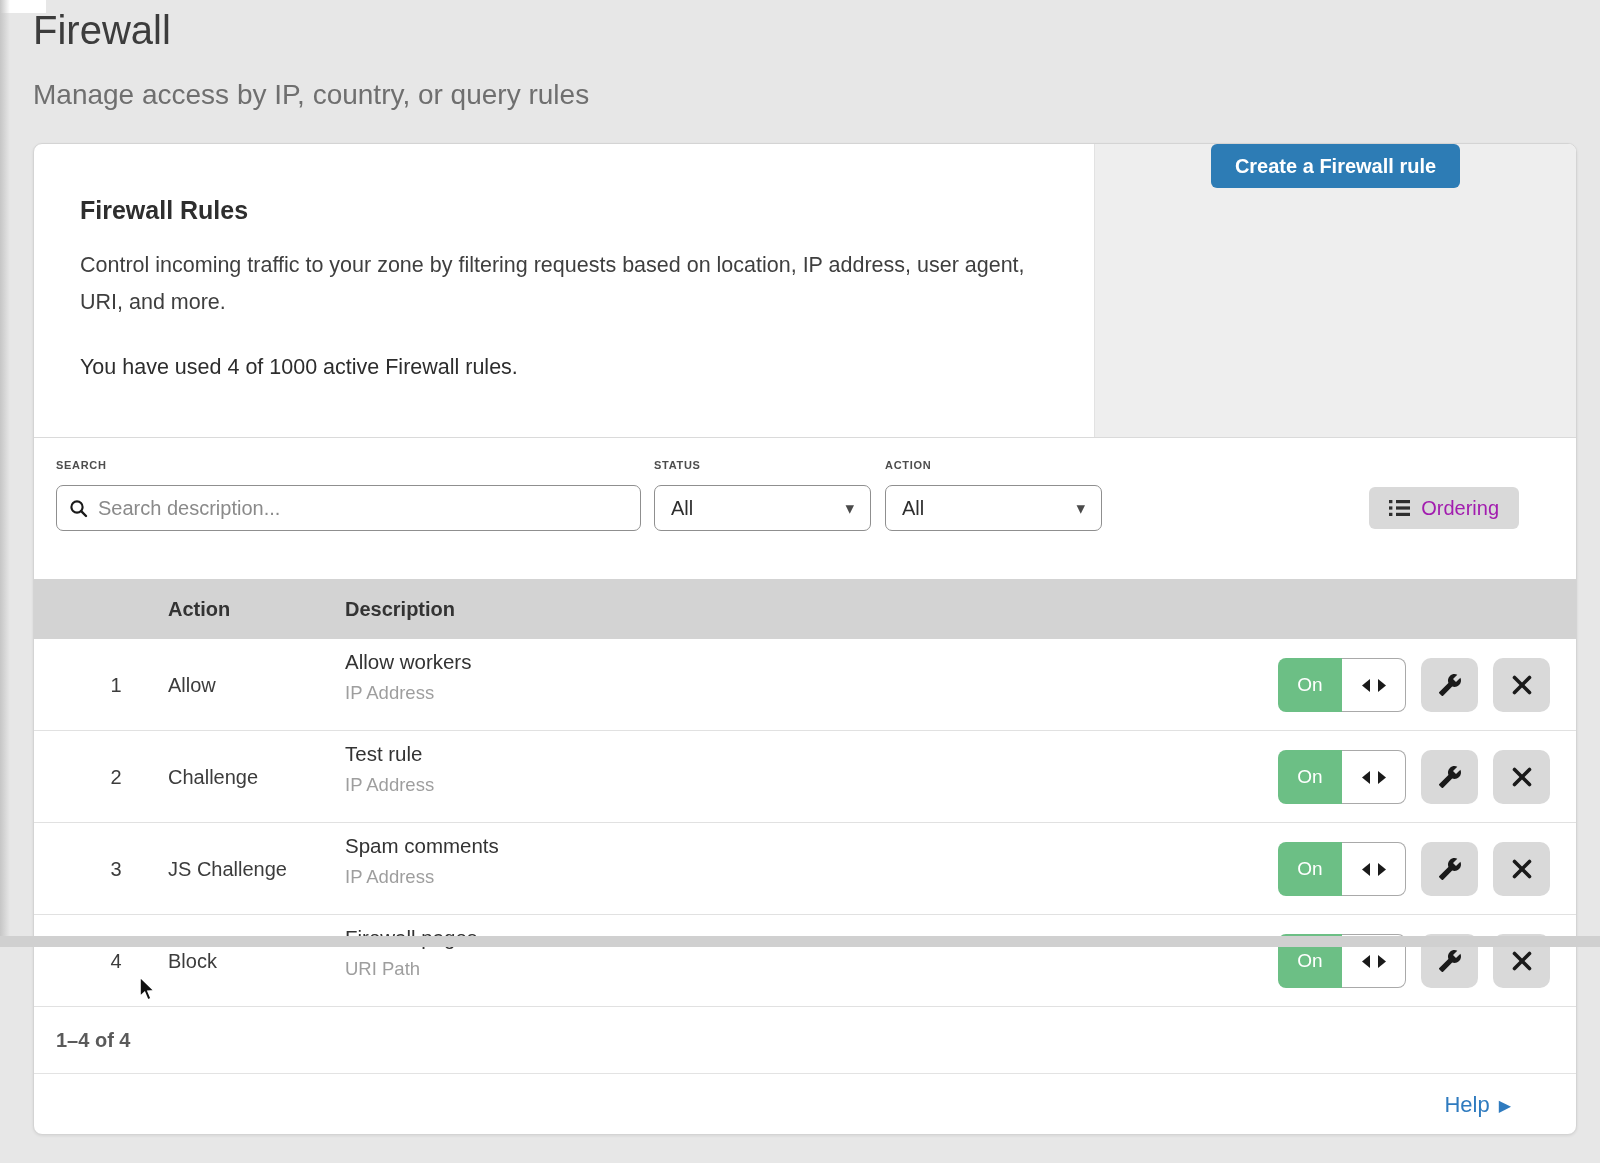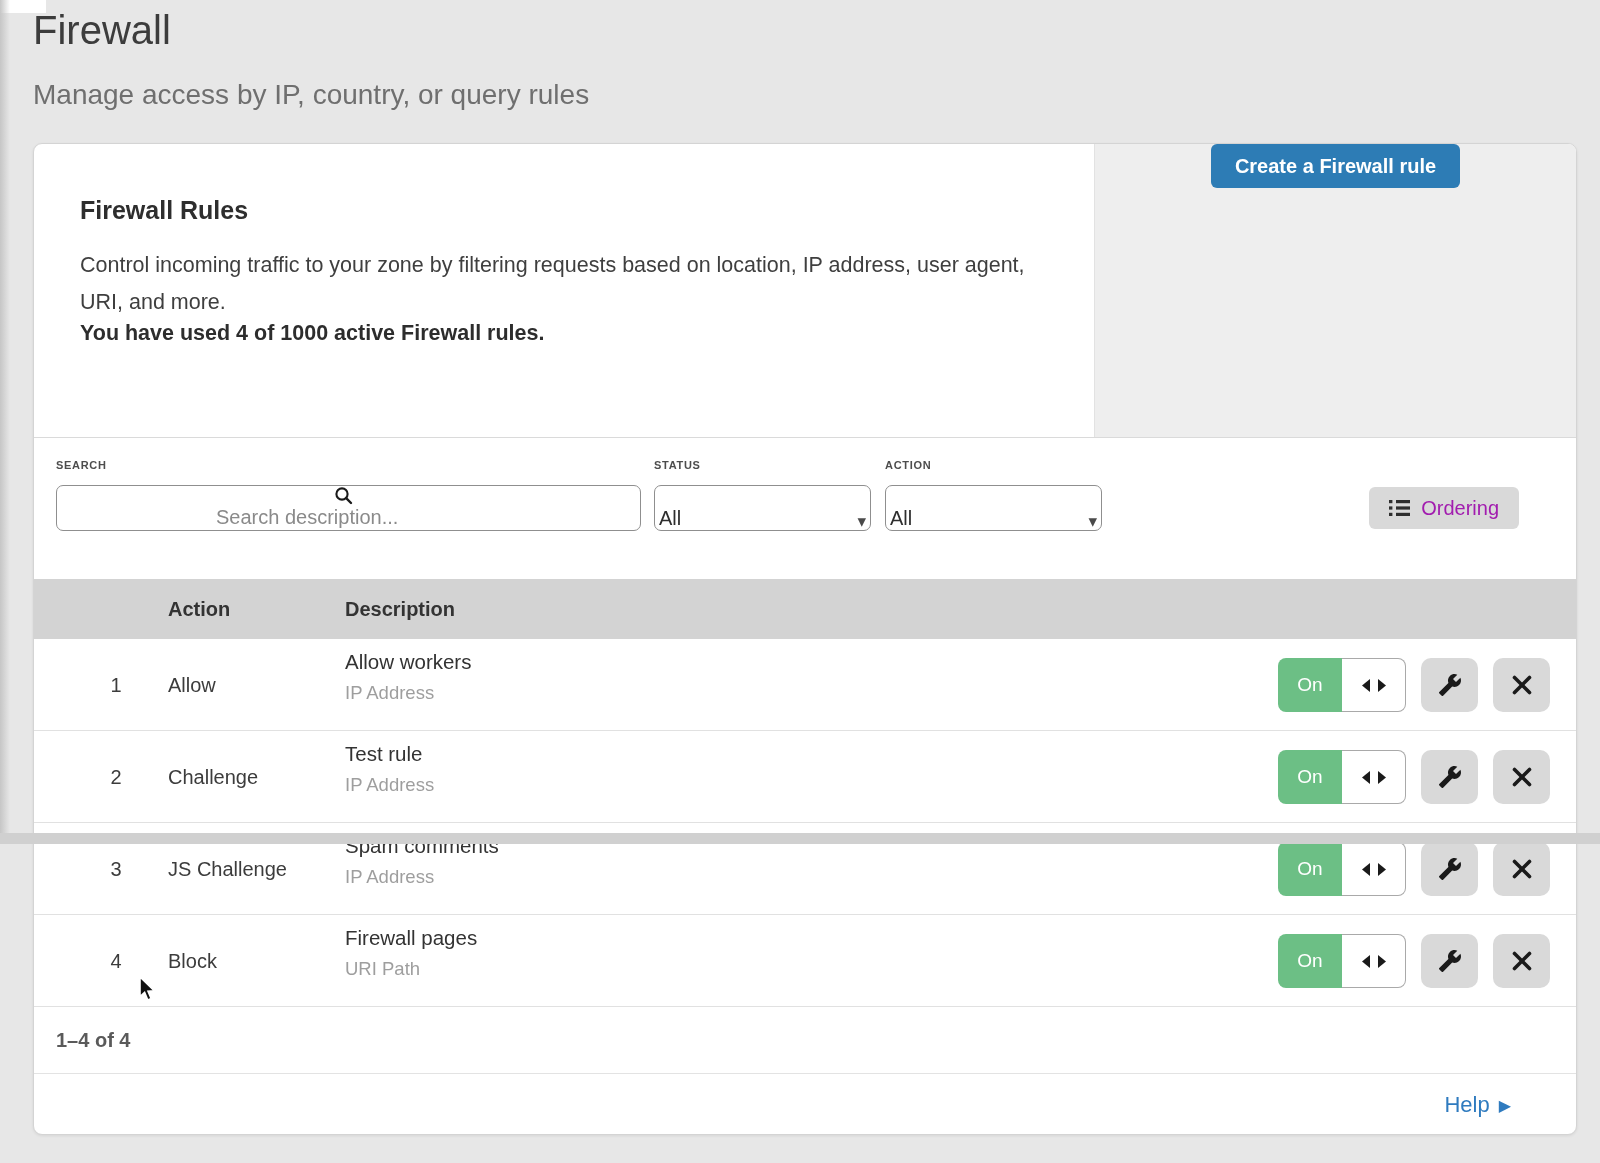--- a/index.html
+++ b/index.html
@@ -1,53 +1,53 @@
 <!DOCTYPE html>
 <html style="--accent: #2d7cb5; --green: #6cbf85; --help: #2f7bbf;"><head>
 <meta charset="utf-8">
 <style>
   * { margin:0; padding:0; box-sizing:border-box; }
   html,body { width:1600px; height:1163px; }
   body { font-family:"Liberation Sans", sans-serif; background:#e7e7e7; position:relative; overflow:hidden; }
-  .page { position:relative; width:1600px; height:844px; background:#e7e7e7; }
+  .page { position:relative; width:1600px; height:947px; background:#e7e7e7; }
 
   .corner-artifact { position:absolute; left:0; top:0; width:46px; height:13px; background:#ffffff; }
   .left-edge { position:absolute; left:0; top:0; width:10px; height:100%;
     background:linear-gradient(to right,#c6c6c6,rgba(230,230,230,0)); }
   .bottom-bar { position:absolute; left:0; bottom:0; width:100%; height:11px; background:#d0d0d0; }
 
   .page-title { position:absolute; left:33px; top:8px; font-size:40px; font-weight:400; color:#3c3c3c; }
   .page-subtitle { position:absolute; left:33px; top:79px; font-size:28px; font-weight:400; color:#6f6f6f; }
 
   .card { position:absolute; left:33px; top:143px; width:1544px; height:992px;
     background:#ffffff; border:1px solid #d4d4d4; border-radius:9px;
     box-shadow:0 1px 3px rgba(0,0,0,0.08); overflow:hidden; }
 
   
   .banner { display:flex; height:294px; border-bottom:1px solid #dadada; }
   .banner-left { flex:1; padding:52px 40px 0 46px; }
   .banner-heading { font-size:25px; font-weight:600; color:#2e2e2e; }
   .banner-desc { margin-top:22px; max-width:952px; font-size:21.5px; line-height:1.72; color:#3f3f3f; }
-  .banner-usage { font-size:21.5px; font-weight:700; color:#2d2d2d; }
+  .banner-usage { margin-top:34px; font-size:21.5px; font-weight:400; color:#2d2d2d; }
   .banner-side { width:482px; background:#eeeeee; border-left:1px solid #e2e2e2;
     display:flex; align-items:flex-start; justify-content:center; }
   .create-btn { background:var(--accent,#2d7cb5); color:#fff; font-family:inherit; font-size:20px; font-weight:600;
     border:none; border-radius:6px; padding:0 24px; height:44px; cursor:pointer; }
 
   
   .filters { position:relative; height:141px; }
   .filter-label { position:absolute; top:21px; font-size:11px; font-weight:700; color:#4d4d4d; letter-spacing:.7px; }
   .search-label { left:22px; } .status-label { left:620px; } .action-label { left:851px; }
   .search-box { position:absolute; left:22px; top:47px; width:585px; height:46px;
-    border:1px solid #8f8f8f; border-radius:7px; display:flex; align-items:center; padding:0 12px; background:#fff;flex-direction:column; }
+    border:1px solid #8f8f8f; border-radius:7px; display:flex; align-items:center; padding:0 12px; background:#fff; }
   .search-box svg { flex:0 0 auto; margin-right:10px; }
   .search-box input { border:none; outline:none; flex:1; font-family:inherit; font-size:20px; color:#3c3c3c; background:transparent; }
   .search-box input::placeholder { color:#8a8a8a; }
   .select-box { position:absolute; top:47px; width:217px; height:46px; border:1px solid #8f8f8f; border-radius:7px;
-    background:#fff; display:flex; align-items:flex-end; justify-content:space-between; padding:0 4px; cursor:pointer; }
+    background:#fff; display:flex; align-items:center; justify-content:space-between; padding:0 16px; cursor:pointer; }
   .status-select { left:620px; } .action-select { left:851px; }
   .select-value { font-size:20px; color:#2e2e2e; }
   .caret { font-size:17px; color:#4a4a4a; line-height:1; }
   .ordering-btn { position:absolute; right:57px; top:49px; height:42px; padding:0 20px;
     background:#d9d9d9; border:none; border-radius:6px; display:flex; align-items:center; gap:11px;
     font-family:inherit; font-size:20px; font-weight:500; color:#a21caf; cursor:pointer; }
 
   
   .thead { height:60px; background:#d3d3d3; position:relative; }
   .th { position:absolute; top:0; line-height:60px; font-size:20px; font-weight:700; color:#333; }

